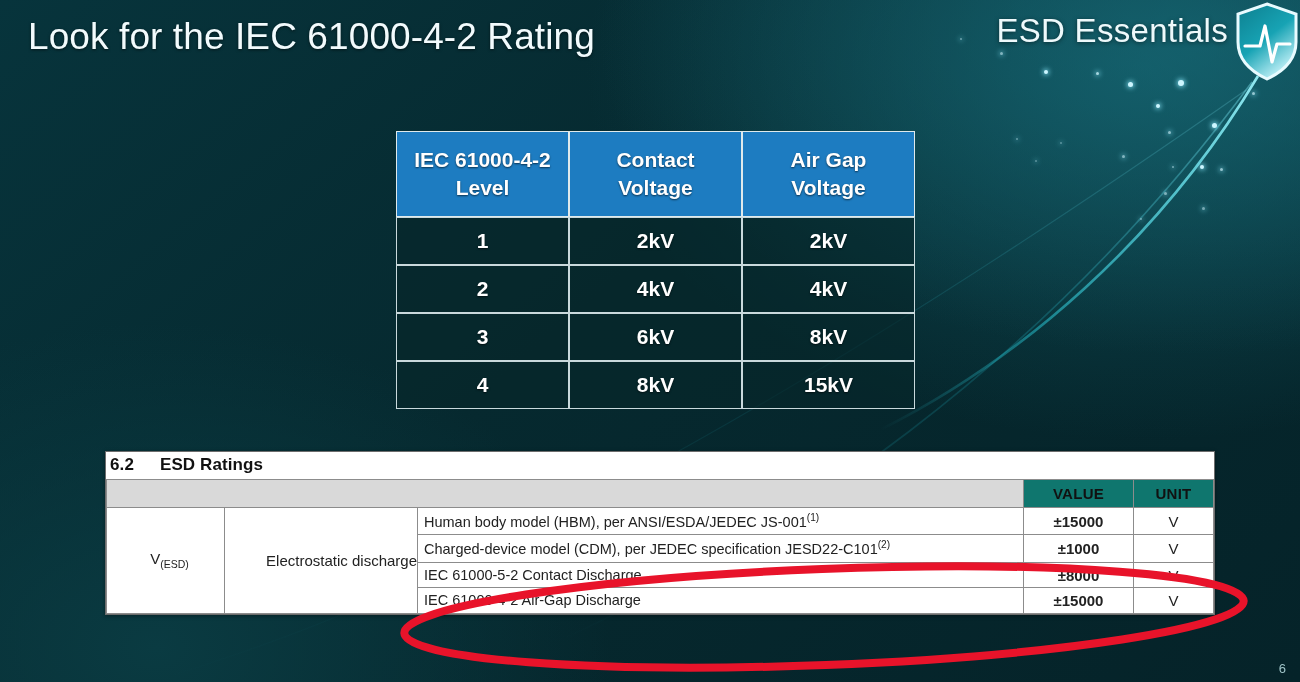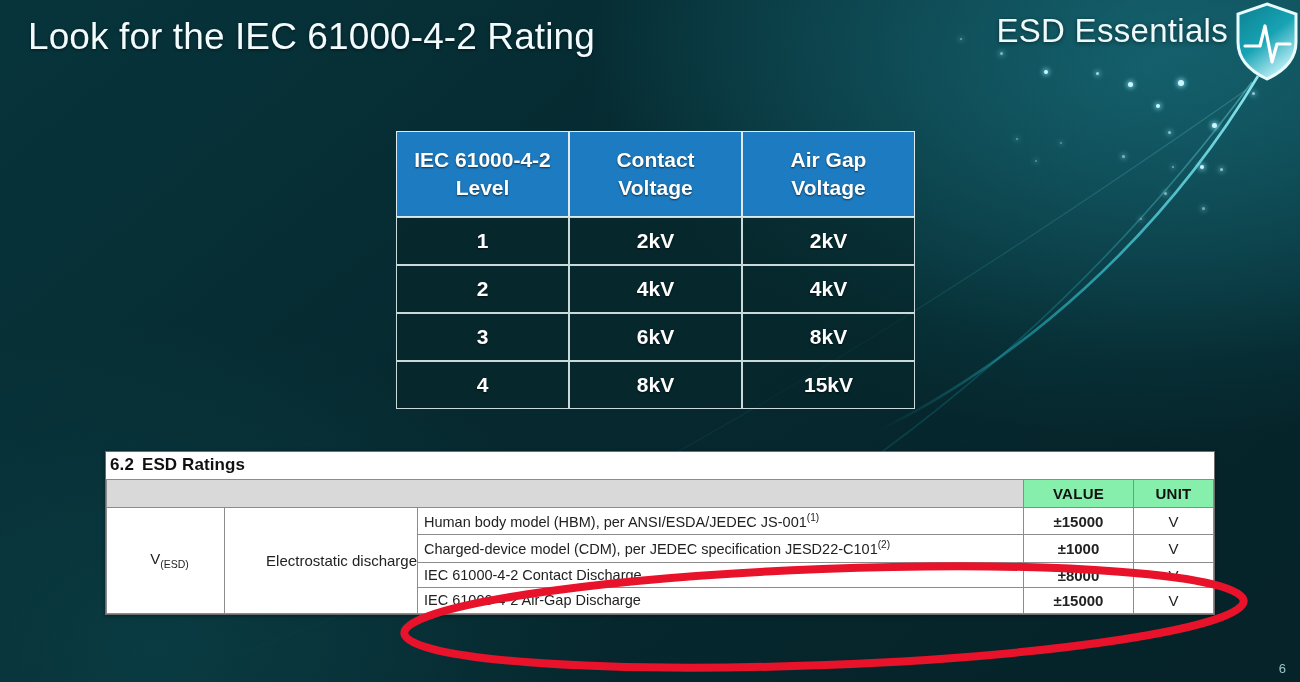--- a/index.html
+++ b/index.html
@@ -84,24 +84,24 @@
     font-family:"Liberation Sans", sans-serif;
     box-shadow:0 1px 4px rgba(0,0,0,.4);
   }
   #ds-section-head {
     display:flex; align-items:center;
     padding:3px 0 4px 4px;
     background:#ffffff;
     font-weight:bold; font-size:17px; color:#111;
     letter-spacing:.1px;
   }
-  #ds-section-number { margin-right:8px; }
+  #ds-section-number { margin-right:26px; }
   #ds-table { width:100%; border-collapse:collapse; table-layout:fixed; }
   #ds-table td, #ds-table th { border:1px solid #8c8c8c; }
-  .ds-headrow th { background:#86efac; height:28px; }
+  .ds-headrow th { background:#0f766e; height:28px; }
   .ds-headrow .ds-blank { background:#d9d9d9; }
   .ds-col-value { width:110px; }
   .ds-col-unit  { width:80px; }
   .ds-head-label {
     font-weight:bold; font-size:15px; color:#111; text-align:center;
     letter-spacing:.3px;
   }
   .ds-symbol-cell {
     width:118px; text-align:center; padding-left:8px;
     font-size:15px; color:#222; vertical-align:middle;
@@ -276,21 +276,21 @@
 
     <tr>
       <td class="ds-desc">
         <span>Charged-device model (CDM), per JEDEC specification JESD22-C101</span><sup>(2)</sup>
       </td>
       <td class="ds-val">±1000</td>
       <td class="ds-unit">V</td>
     </tr>
 
     <tr>
-      <td class="ds-desc">IEC 61000-4-2 Contact Discharge</td>
+      <td class="ds-desc">IEC 61000-5-2 Contact Discharge</td>
       <td class="ds-val">±8000</td>
       <td class="ds-unit">V</td>
     </tr>
 
     <tr>
       <td class="ds-desc">IEC 61000-4-2 Air-Gap Discharge</td>
       <td class="ds-val">±15000</td>
       <td class="ds-unit">V</td>
     </tr>
   </tbody>

